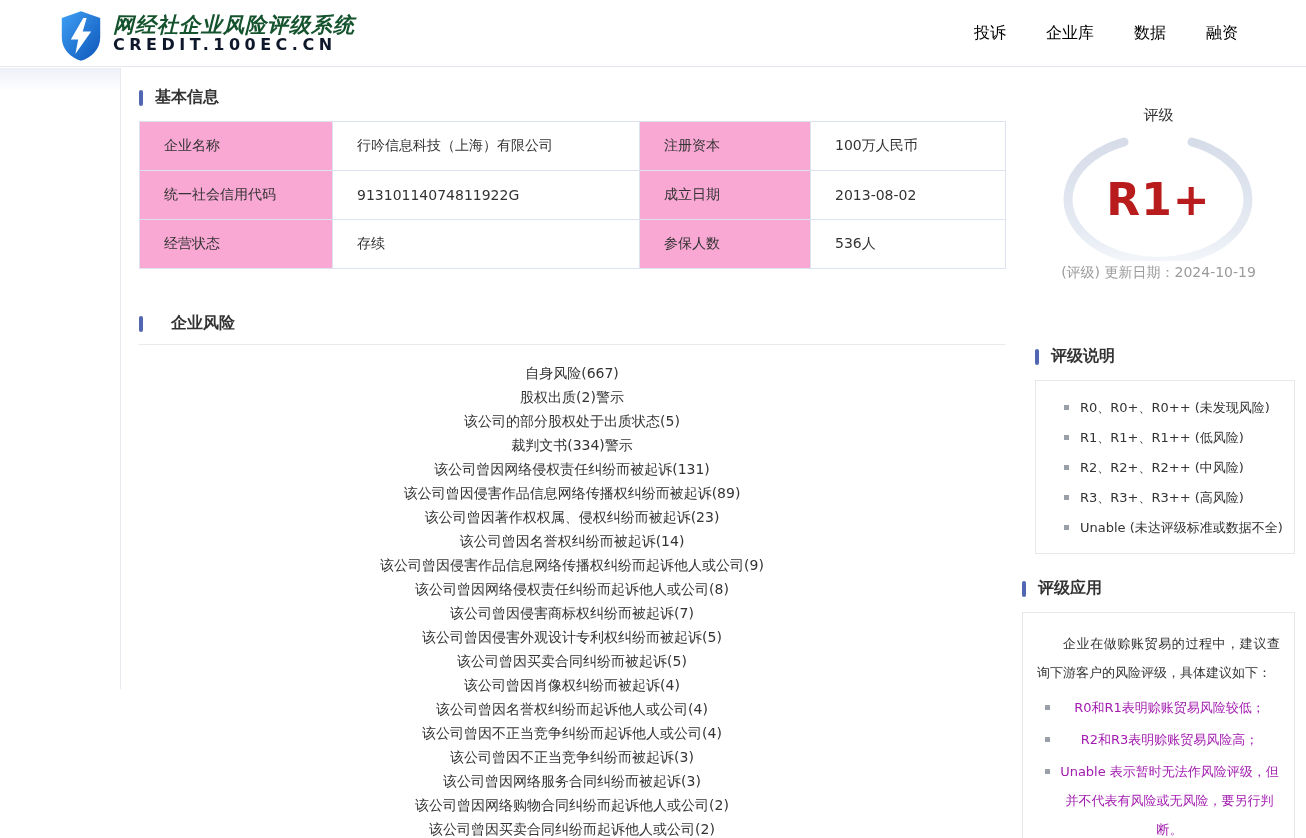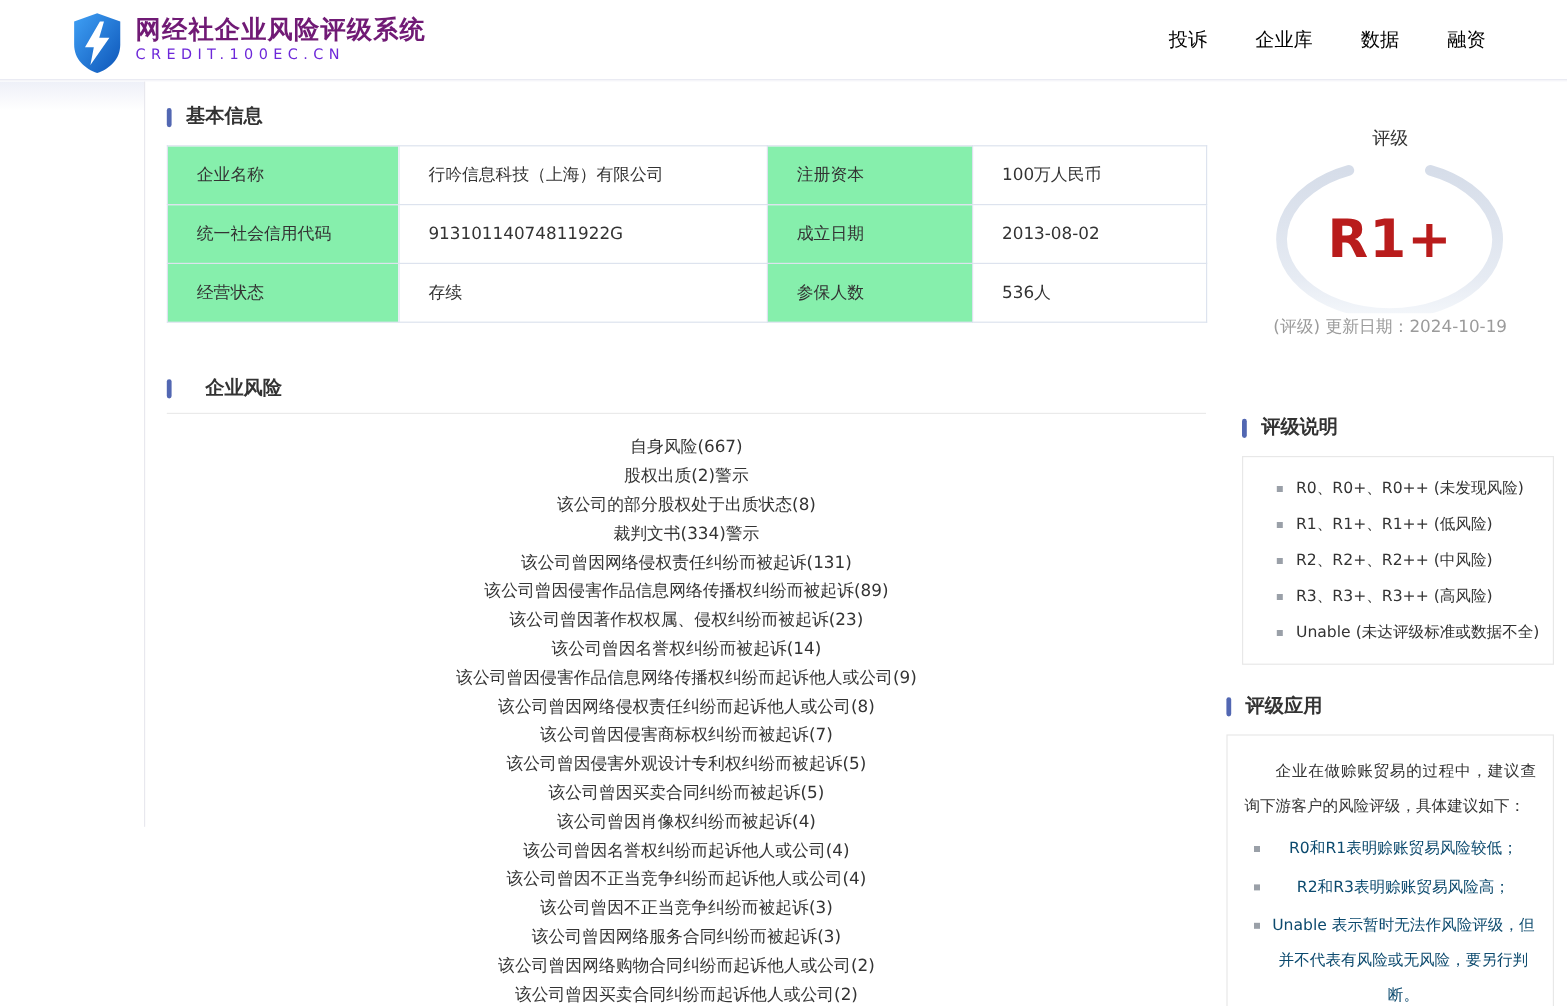--- a/index.html
+++ b/index.html
@@ -5,23 +5,23 @@
 <style>
   * { margin:0; padding:0; box-sizing:border-box; }
   html,body { width:1306px; height:838px; overflow:hidden; background:#fff;
     font-family:"DejaVu Sans","Liberation Sans",sans-serif; color:#333; }
 
   
   .page-header { position:absolute; top:0; left:0; width:1306px; height:67px;
     background:#fff; border-bottom:1px solid #e5e6f0; display:flex; align-items:center; }
   .logo { display:flex; align-items:center; margin-left:58px; gap:9px; }
   .logo-shield { width:46px; height:52px; margin-top:6px; }
-  .logo-text-l1 { font-size:21px; font-weight:bold; color:#701a75;
+  .logo-text-l1 { font-size:21px; font-weight:bold; font-style:italic; color:#14532d;
     letter-spacing:1px; line-height:24px; white-space:nowrap; }
-  .logo-text-l2 { font-size:12px; font-weight:normal; color:#6d28d9; letter-spacing:4.5px;
+  .logo-text-l2 { font-size:16px; font-weight:bold; color:#0f172a; letter-spacing:4.5px;
     line-height:16px; white-space:nowrap; }
   .top-nav { margin-left:auto; margin-right:68px; display:flex; gap:40px; }
   .top-nav a { font-size:16px; color:#000000; text-decoration:none; cursor:pointer; white-space:nowrap; }
 
   .top-gradient { position:absolute; top:68px; left:0; width:1306px; height:24px;
     background:linear-gradient(#eef0f8, rgba(255,255,255,0)); pointer-events:none; }
 
   
   .content-frame { position:absolute; top:68px; left:72px; width:1197px; height:621px;
     border-left:1px solid #e8e8ee; border-right:1px solid #e8e8ee; background:#fff;margin-left:48px; }
@@ -30,21 +30,21 @@
 
   
   .sec-head { display:flex; align-items:center; gap:12px; font-size:16px; font-weight:bold; color:#333; }
   .sec-bar { width:4px; height:16px; background:#5267b2; border-radius:2px; flex:none; }
 
   
   .main-col .sec-head.basic { margin-top:19px; }
   table.info { border-collapse:collapse; margin-top:13px; width:866px; table-layout:fixed; }
   table.info td { border:1px solid #dde3ee; height:49px; font-size:14px; color:#333;
     padding-left:24px; vertical-align:middle; background:#fff; overflow:hidden; white-space:nowrap; }
-  table.info td.lbl { background:#86efac; }
+  table.info td.lbl { background:#f9a8d4; }
   col.c1{width:193px;} col.c2{width:307px;} col.c3{width:171px;} col.c4{width:195px;}
 
   
   .sec-head.risk { margin-top:44px;gap:28px; }
   .risk-hr { border:none; border-top:1px solid #eaeaea; margin-top:10px; width:866px; }
   .risk-list { margin-top:16px; }
   .risk-list div { font-size:14px; color:#333; line-height:24px; text-align:center; white-space:nowrap; }
 
   
   .rating-widget { position:absolute; top:38px; left:0; width:273px; height:220px; }
@@ -62,21 +62,21 @@
   .side-box { border:1px solid #e8e8e8; margin-top:13px; background:#fff; }
   .notes-box { padding:12px 0 10px 0; }
   .notes-box li { list-style:none; position:relative; padding-left:44px; font-size:13px;
     color:#333; line-height:30px; white-space:nowrap; }
   .notes-box li .sq, .usage-box li .sq { position:absolute; left:28px; top:12px; width:5px; height:5px;
     background:#9aa0a8; }
   .usage-box { padding:16px 14px 16px 14px; }
   .usage-intro { font-size:13px; color:#333; line-height:29px; text-indent:2em; text-align:justify; }
   .usage-box ul { margin-top:6px; }
   .usage-box li { list-style:none; position:relative; padding-left:22px; font-size:13px;
-    color:#0c4a6e; line-height:29px; text-align:center; margin-top:3px; }
+    color:#a21caf; line-height:29px; text-align:center; margin-top:3px; }
   .usage-box li .sq { left:8px; top:12px; }
 </style>
 </head>
 <body>
 
 <div class="page-header">
   <div class="logo">
     <svg class="logo-shield" viewBox="0 0 40 46">
       <defs>
         <linearGradient id="sg" x1="0" y1="0" x2="1" y2="1">
@@ -144,21 +144,21 @@
     <div class="sec-head risk">
       <span class="sec-bar"></span>
       <span>企业风险</span>
     </div>
     <hr class="risk-hr">
 
     <div class="risk-list">
 
     <div>自身风险(667)</div>
         <div>股权出质(2)警示</div>
-        <div>该公司的部分股权处于出质状态(8)</div>
+        <div>该公司的部分股权处于出质状态(5)</div>
         <div>裁判文书(334)警示</div>
         <div>该公司曾因网络侵权责任纠纷而被起诉(131)</div>
         <div>该公司曾因侵害作品信息网络传播权纠纷而被起诉(89)</div>
         <div>该公司曾因著作权权属、侵权纠纷而被起诉(23)</div>
         <div>该公司曾因名誉权纠纷而被起诉(14)</div>
         <div>该公司曾因侵害作品信息网络传播权纠纷而起诉他人或公司(9)</div>
         <div>该公司曾因网络侵权责任纠纷而起诉他人或公司(8)</div>
         <div>该公司曾因侵害商标权纠纷而被起诉(7)</div>
         <div>该公司曾因侵害外观设计专利权纠纷而被起诉(5)</div>
         <div>该公司曾因买卖合同纠纷而被起诉(5)</div>

